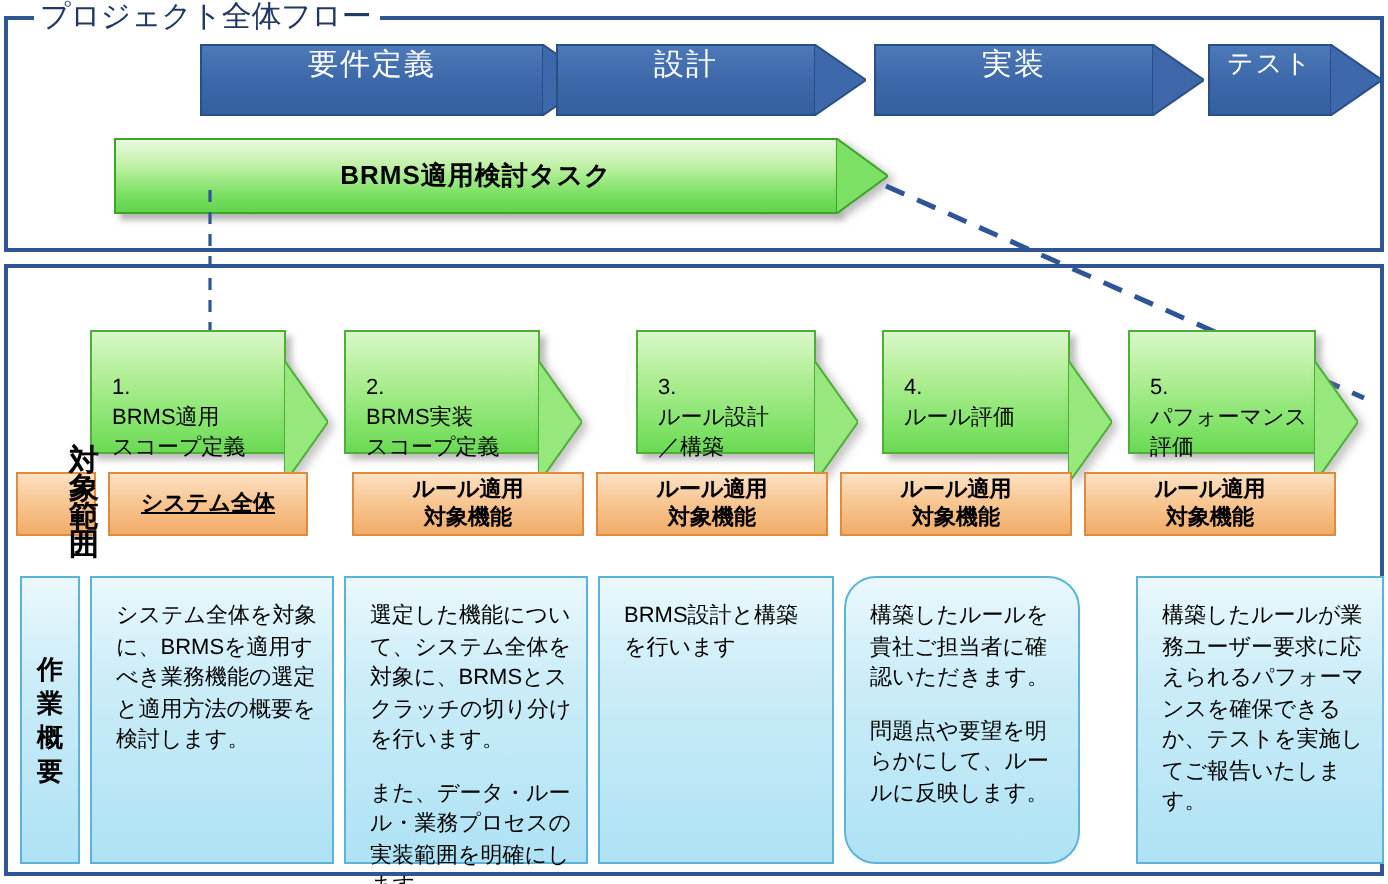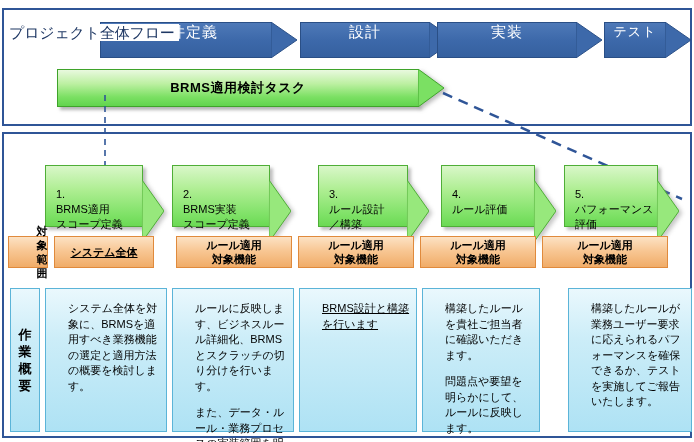--- a/index.html
+++ b/index.html
@@ -31,21 +31,21 @@
   .panel-title {
     position: absolute;
     background: #ffffff;
     color: #1F3864;
     font-size: 15px;
     line-height: 17px;
     padding: 0 4px 0 3px;
     white-space: nowrap;
     letter-spacing: -0.2px;
   }
-  #title-top    { left: 6px; top: 0px; margin-top: 24px;   }
+  #title-top    { left: 17px; top: 0px;   }
   #title-bottom { left: 10px; top: 125px; }
 
   
   .chev-blue {
     position: absolute;
     background: linear-gradient(to bottom, #4E79B8 0%, #3D69AA 50%, #35609F 100%);
     border: 1px solid #2A4F86;
     box-sizing: border-box;
     color: #ffffff;
     font-size: 15px;
@@ -133,21 +133,21 @@
     display: flex;
     align-items: center;
     justify-content: center;
     text-align: center;
     color: #000000;
     font-size: 11px;
     line-height: 14px;
     white-space: pre-line;
     font-weight: bold;
   }
-  .orange-label { font-size: 11px; padding-left: 28px; }
+  .orange-label { font-size: 15px; padding-left: 28px; }
 
   
   .blue-label, .blue-cell {
     position: absolute;
     top: 288px;
     height: 144px;
     background: linear-gradient(to bottom, #EAF8FD 0%, #CCEDF8 35%, #AEE2F4 100%);
     border: 1px solid #5BB4D8;
     box-sizing: border-box;
     color: #000000;
@@ -160,40 +160,40 @@
     line-height: 17px;
     font-weight: bold;
     text-align: center;
     white-space: pre-line;
   }
   .blue-cell {
     font-size: 11px;
     line-height: 15.5px;
     padding: 12px 6px 0 8px;
   }
-  .blue-cell p { margin: 0 0 11px 14px; }
+  .blue-cell p { margin: 0 0 11px 4px; }
   .blue-cell p:last-child { margin-bottom: 0; }
 </style>
 </head>
 <body>
 
 <div id="canvas">
 
   <div class="panel" id="panel-top"></div>
 
   <div class="chev-blue" style="left:100px; top:22px; width:172px; height:36px;">
     <span>要件定義</span>
     <span class="tip">
       <svg viewBox="0 0 26 38" preserveAspectRatio="none">
         <polygon points="0,0 26,19 0,38" fill="#3D69AA" stroke="#2A4F86" stroke-width="1"></polygon>
       </svg>
     </span>
   </div>
 
-  <div class="chev-blue" style="left:278px; top:22px; width:130px; height:36px;margin-left:22px;">
+  <div class="chev-blue" style="left:278px; top:22px; width:130px; height:36px;">
     <span>設計</span>
     <span class="tip">
       <svg viewBox="0 0 26 38" preserveAspectRatio="none">
         <polygon points="0,0 26,19 0,38" fill="#3D69AA" stroke="#2A4F86" stroke-width="1"></polygon>
       </svg>
     </span>
   </div>
 
   <div class="chev-blue" style="left:604px; top:22px; width:62px; height:36px; font-size:13px;">
     <span>テスト</span>
@@ -295,27 +295,27 @@
 
   <div class="blue-label" style="left:10px; width:30px;">作
 業
 概
 要</div>
 
   <div class="blue-cell" style="left:45px; width:122px;">
     <p>システム全体を対象に、BRMSを適用すべき業務機能の選定と適用方法の概要を検討します。</p>
   </div>
   <div class="blue-cell" style="left:172px; width:122px;">
-    <p>ルールに反映します、ビジネスルール詳細化、BRMSとスクラッチの切り分けを行います。</p>
+    <p>選定した機能について、システム全体を対象に、BRMSとスクラッチの切り分けを行います。</p>
     <p>また、データ・ルール・業務プロセスの実装範囲を明確にします。</p>
   </div>
-  <div class="blue-cell" style="left:299px; width:118px;text-decoration:underline;">
+  <div class="blue-cell" style="left:299px; width:118px;">
     <p>BRMS設計と構築を行います</p>
   </div>
-  <div class="blue-cell" style="left:422px; width:118px;">
+  <div class="blue-cell" style="left:422px; width:118px;border-radius:16px;">
     <p>構築したルールを貴社ご担当者に確認いただきます。</p>
     <p>問題点や要望を明らかにして、ルールに反映します。</p>
   </div>
   <div class="blue-cell" style="left:568px; width:124px;">
     <p>構築したルールが業務ユーザー要求に応えられるパフォーマンスを確保できるか、テストを実施してご報告いたします。</p>
   </div>
 
 </div>
 
 </body></html>

